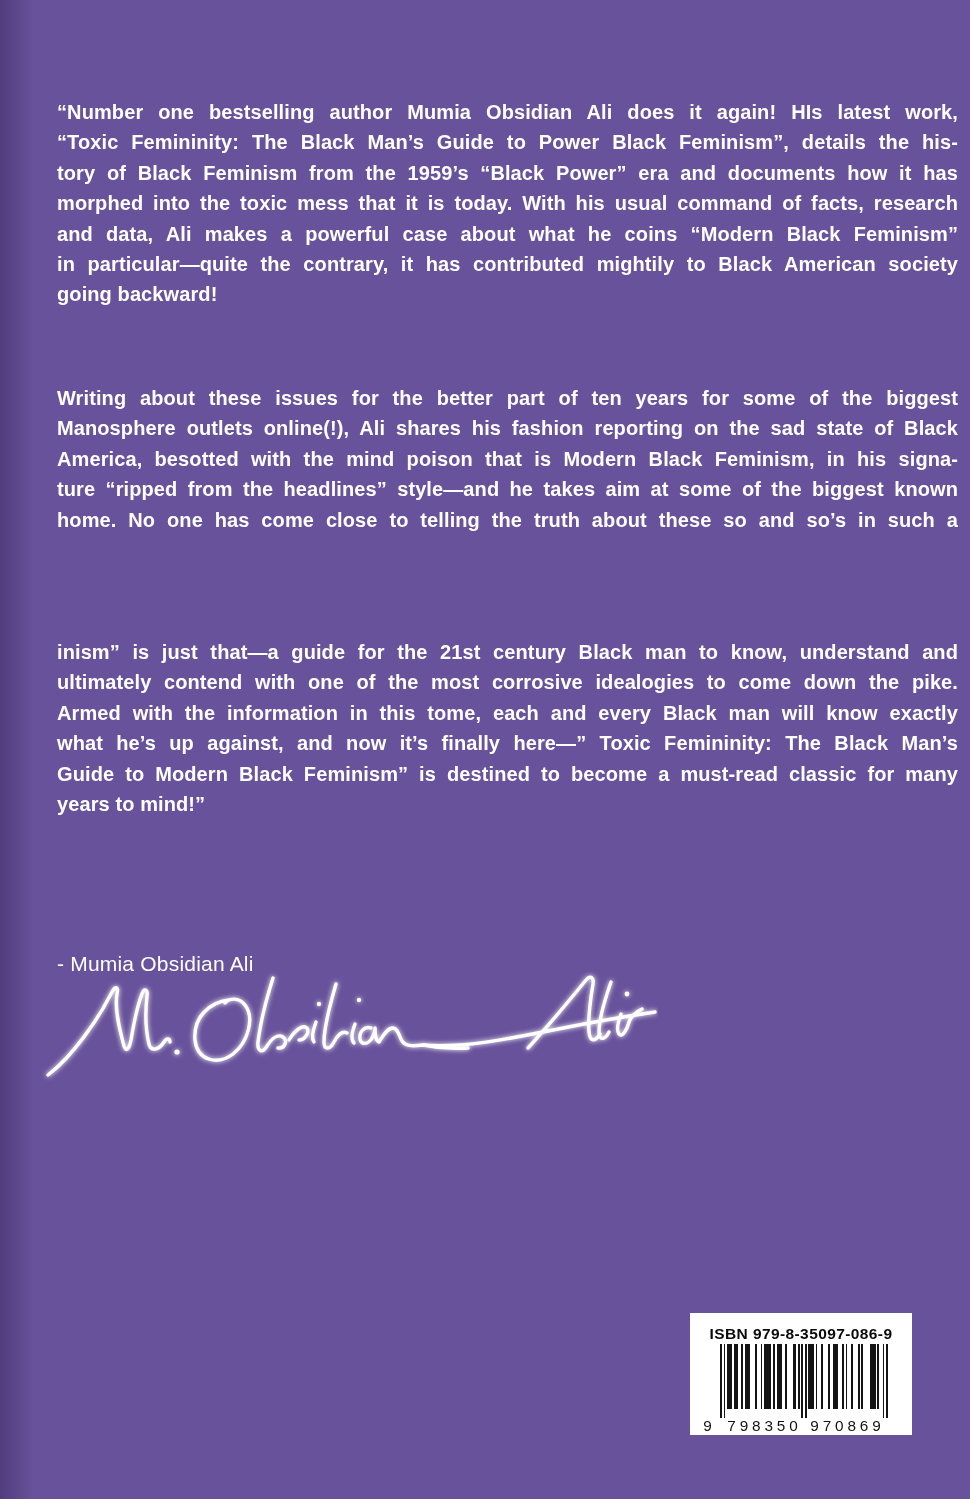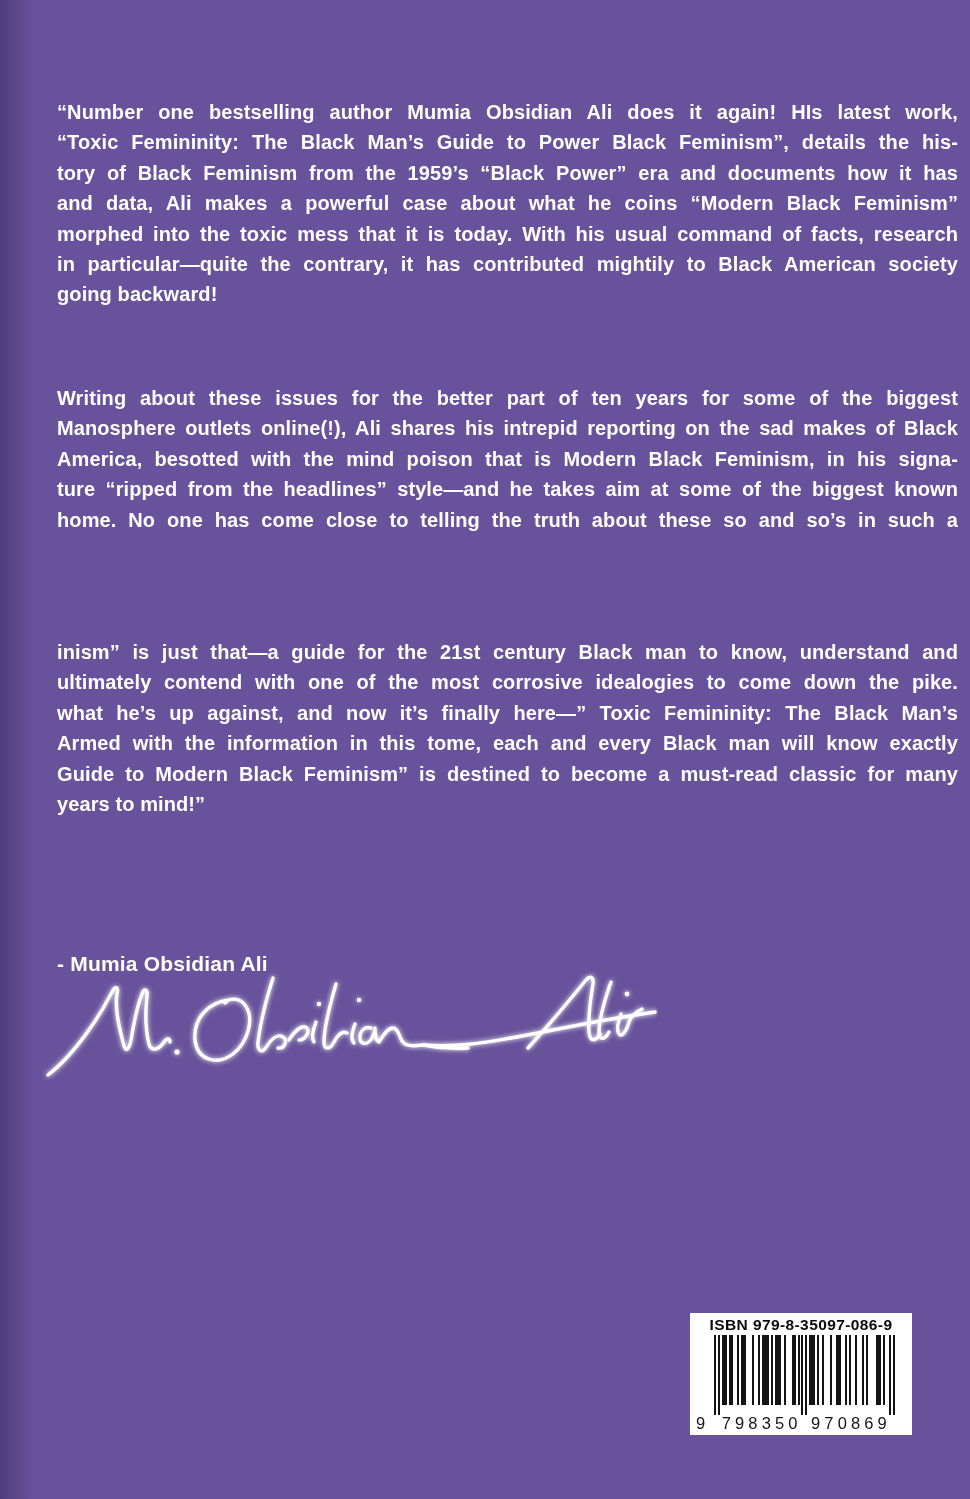--- a/index.html
+++ b/index.html
@@ -21,71 +21,71 @@
     color:#ffffff;font-weight:bold;font-size:20px;line-height:30.4px;
   }
   .para{position:absolute;left:0;right:0;}
   .p0{top:97px}
   .p1{top:383px}
   .p2{top:637px}
   .line{text-align:justify;text-align-last:justify;letter-spacing:0.1px;}
   .line.lastline{text-align-last:left;}
   .attribution{
     position:absolute;left:0;top:949px;
-    font-size:21px;font-weight:bold;color:#ffffff;letter-spacing:0.2px;
+    font-size:21px;font-weight:normal;color:#ffffff;letter-spacing:0.2px;
   }
   .signature{
     position:absolute;left:33px;top:966px;width:625px;height:140px;
   }
   .signature path{
     fill:none;stroke:#ffffff;stroke-width:3.4;
     stroke-linecap:round;stroke-linejoin:round;
   }
   .signature circle{fill:#ffffff;}
   .barcode-box{
     position:absolute;left:690px;top:1313px;width:222px;height:122px;
     background:#ffffff;box-sizing:border-box;
     display:flex;flex-direction:column;align-items:center;
-    padding-top:3px;
+    padding-top:12px;
   }
   .isbn-label{
     font-size:15.5px;font-weight:bold;color:#0a0a0a;
     letter-spacing:0.4px;line-height:17px;white-space:nowrap;
   }
   #barcode-svg{display:block;width:222px;height:100px;}
 </style>
 </head>
 <body>
 
 <div class="cover">
 
   <div class="spine-shade"></div>
 
   <div class="review">
     <div class="para p0">
         <div class="line">“Number one bestselling author Mumia Obsidian Ali does it again! HIs latest work,</div>
         <div class="line">“Toxic Femininity: The Black Man’s Guide to Power Black Feminism”, details the his-</div>
         <div class="line">tory of Black Feminism from the 1959’s “Black Power” era and documents how it has</div>
+        <div class="line">morphed into the toxic mess that it is today. With his usual command of facts, research</div>
         <div class="line">and data, Ali makes a powerful case about what he coins “Modern Black Feminism”</div>
-        <div class="line">morphed into the toxic mess that it is today. With his usual command of facts, research</div>
         <div class="line">in particular—quite the contrary, it has contributed mightily to Black American society</div>
         <div class="line lastline">going backward!</div>
       </div>
     <div class="para p1">
         <div class="line">Writing about these issues for the better part of ten years for some of the biggest</div>
-        <div class="line">Manosphere outlets online(!), Ali shares his intrepid reporting on the sad makes of Black</div>
+        <div class="line">Manosphere outlets online(!), Ali shares his fashion reporting on the sad state of Black</div>
         <div class="line">America, besotted with the mind poison that is Modern Black Feminism, in his signa-</div>
         <div class="line">ture “ripped from the headlines” style—and he takes aim at some of the biggest known</div>
         <div class="line">home. No one has come close to telling the truth about these so and so’s in such a</div>
       </div>
     <div class="para p2">
         <div class="line">inism” is just that—a guide for the 21st century Black man to know, understand and</div>
         <div class="line">ultimately contend with one of the most corrosive idealogies to come down the pike.</div>
+        <div class="line">Armed with the information in this tome, each and every Black man will know exactly</div>
         <div class="line">what he’s up against, and now it’s finally here—” Toxic Femininity: The Black Man’s</div>
-        <div class="line">Armed with the information in this tome, each and every Black man will know exactly</div>
         <div class="line">Guide to Modern Black Feminism” is destined to become a must-read classic for many</div>
         <div class="line lastline">years to mind!”</div>
       </div>
     <div class="attribution">- Mumia Obsidian Ali</div>
   </div>
 
   <svg class="signature" viewBox="0 0 625 140" role="img" aria-label="M. Obsidian Ali">
     <defs>
       <filter id="glow" x="-20%" y="-20%" width="140%" height="140%">
         <feGaussianBlur in="SourceGraphic" stdDeviation="2.4" result="b"></feGaussianBlur>

